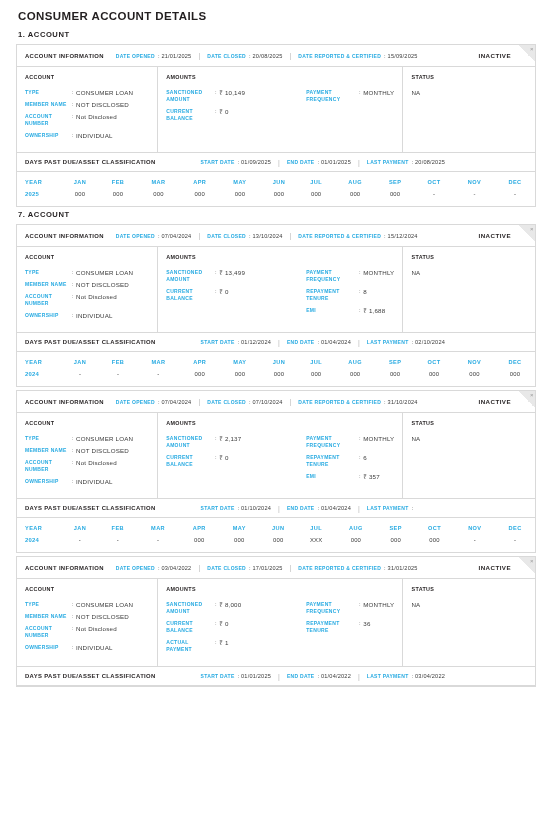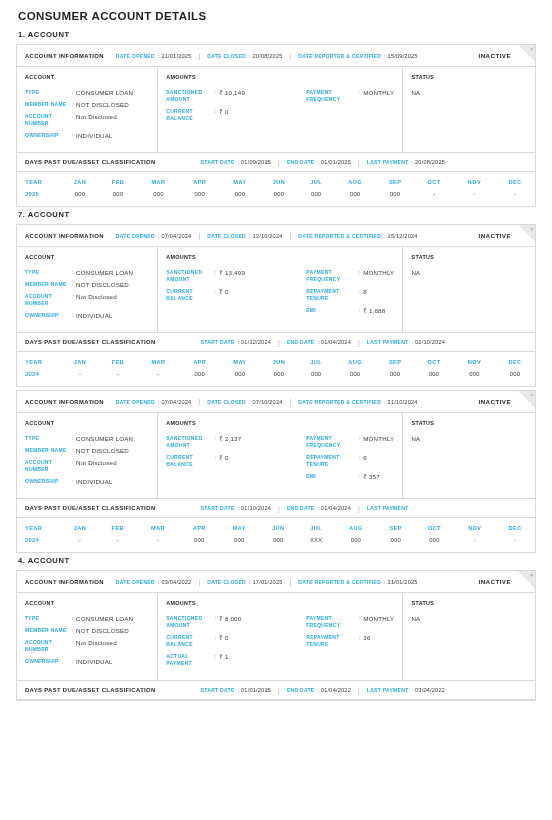--- a/index.html
+++ b/index.html
@@ -594,21 +594,20 @@
                 <td>000</td>
                 <td>000</td>
                 <td class="dash">-</td>
                 <td class="dash">-</td>
               </tr>
             </tbody>
           </table>
         </div>
       </div>
       <div class="section">
-        <div class="section-heading">4. ACCOUNT</div>
         <div class="card">
           <div class="card-head">
             <span class="head-title">ACCOUNT INFORMATION</span>
             <span class="head-meta">
               <span class="meta-lbl">DATE OPENED</span>
               <span class="meta-val">: 03/04/2022</span>
               <span class="meta-sep">|</span>
               <span class="meta-lbl">DATE CLOSED</span>
               <span class="meta-val">: 17/01/2025</span>
               <span class="meta-sep">|</span>

